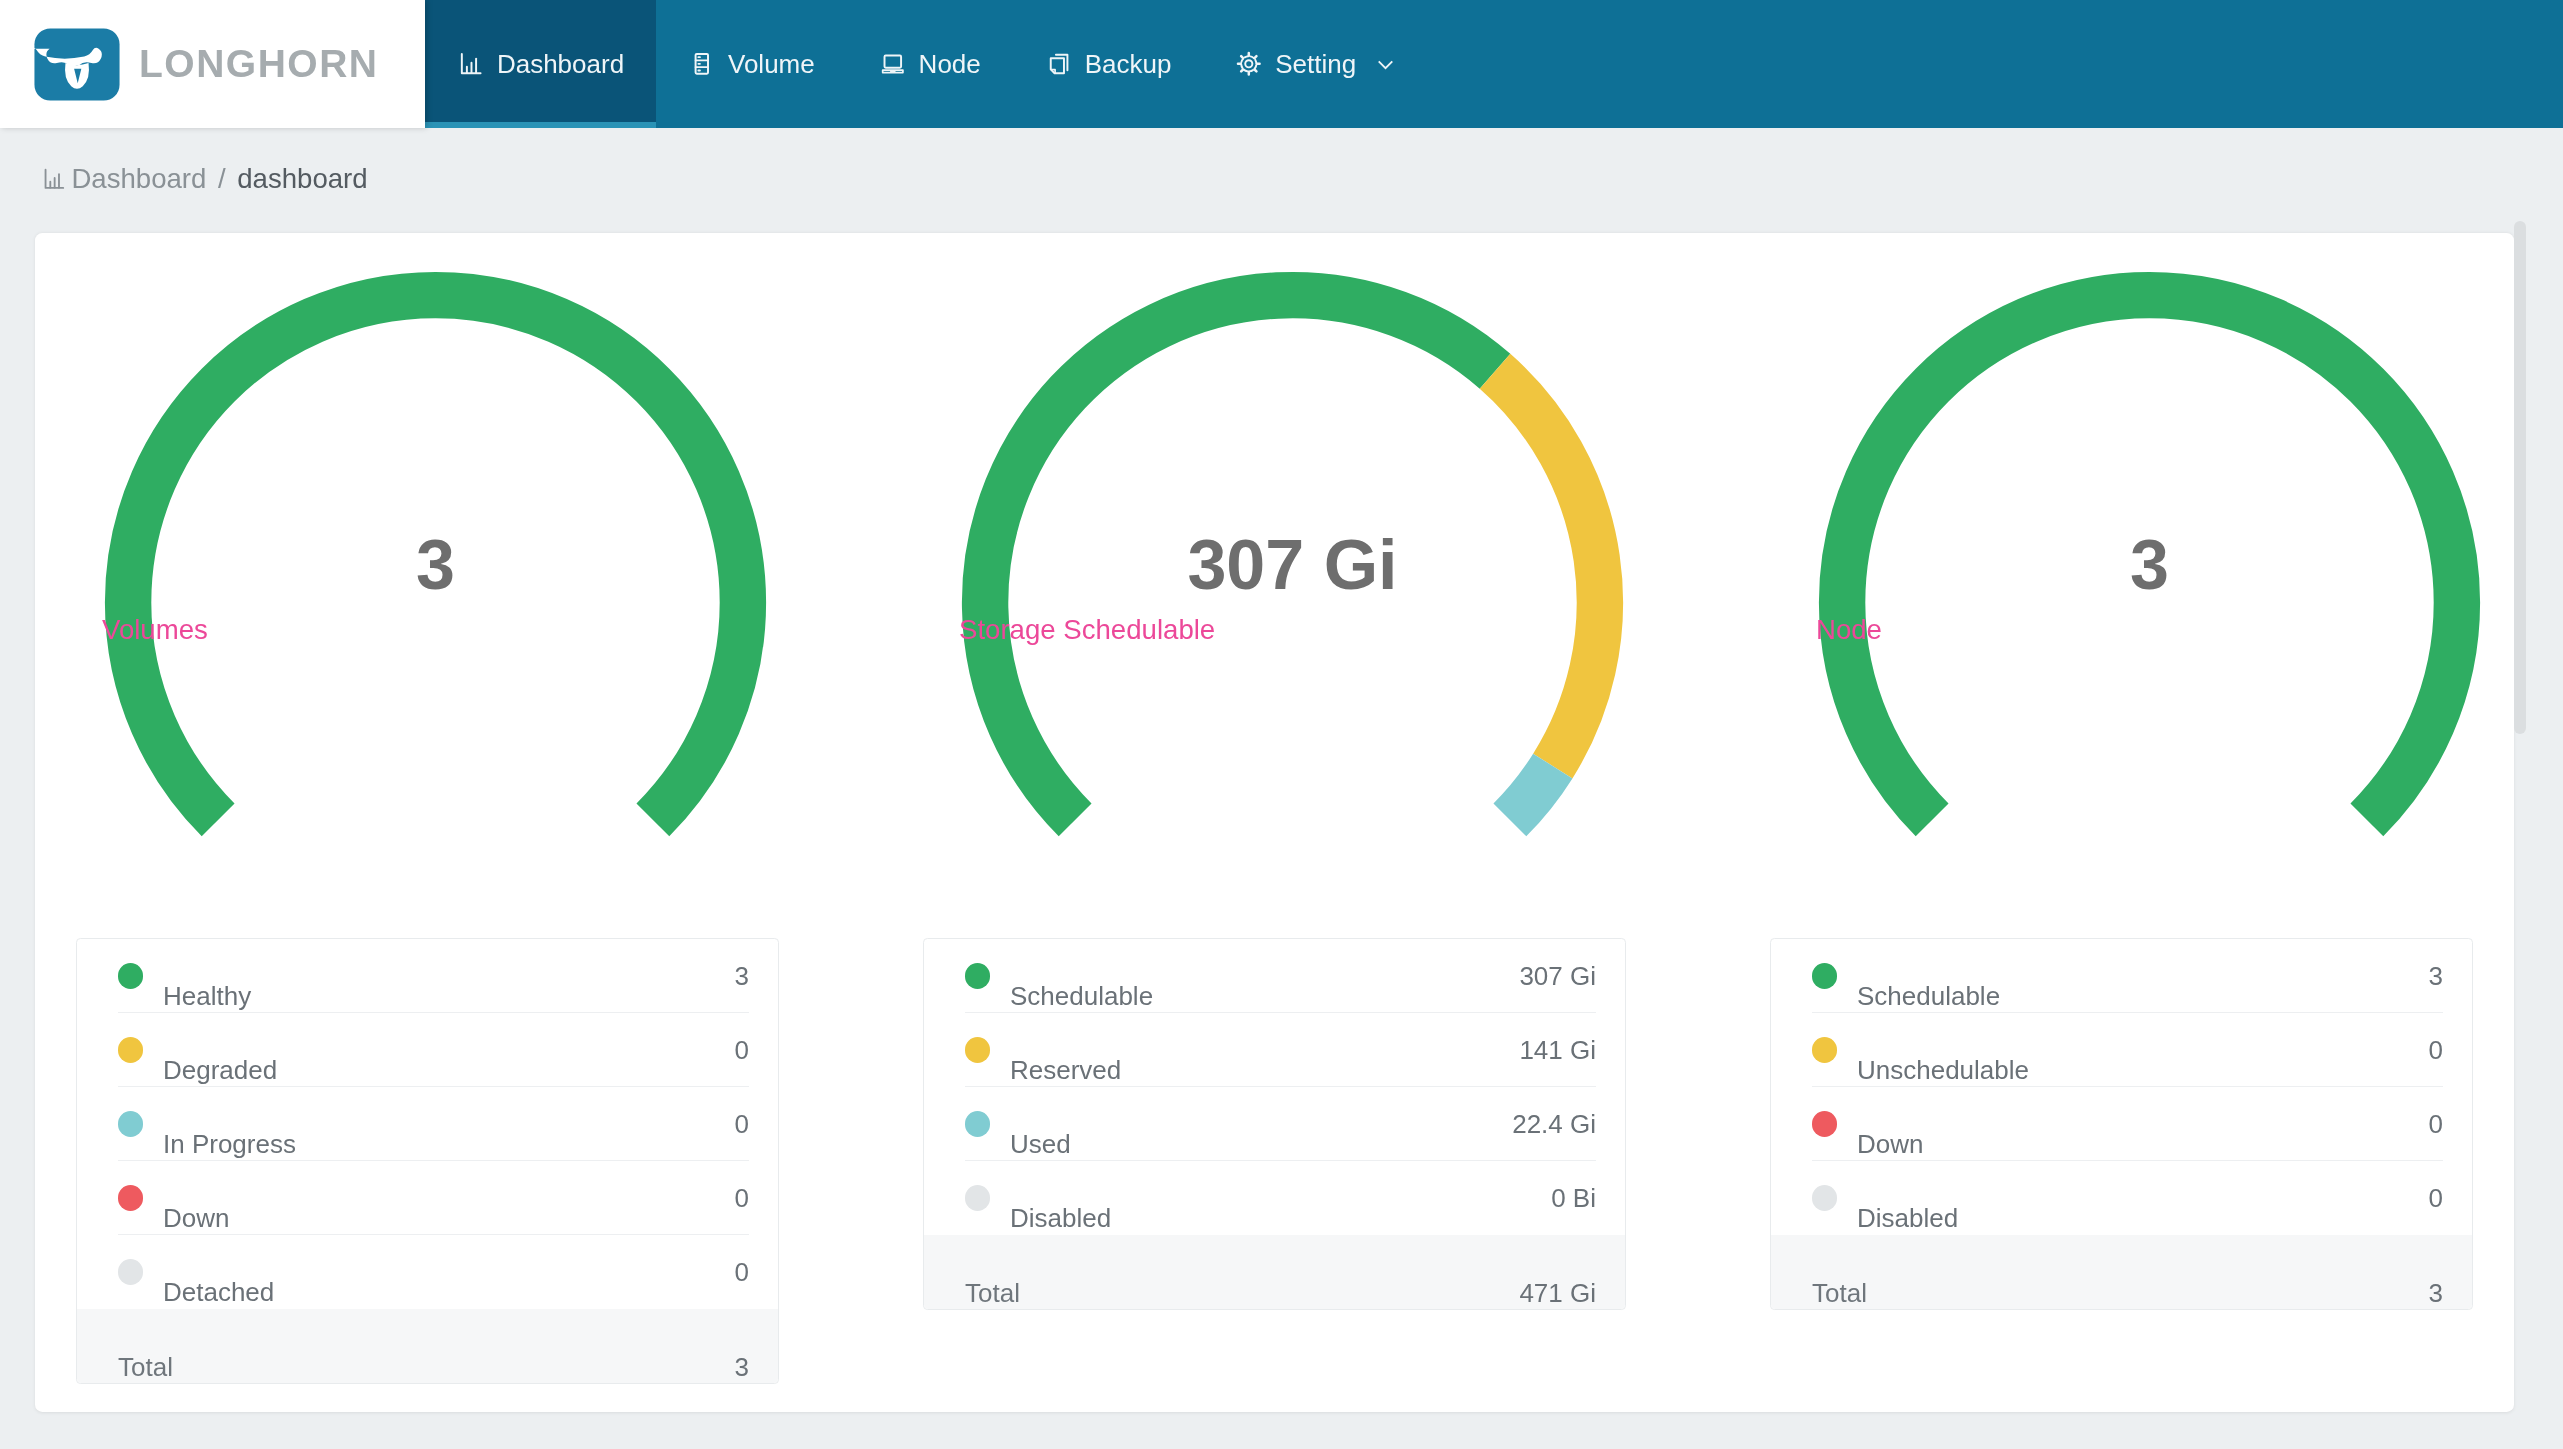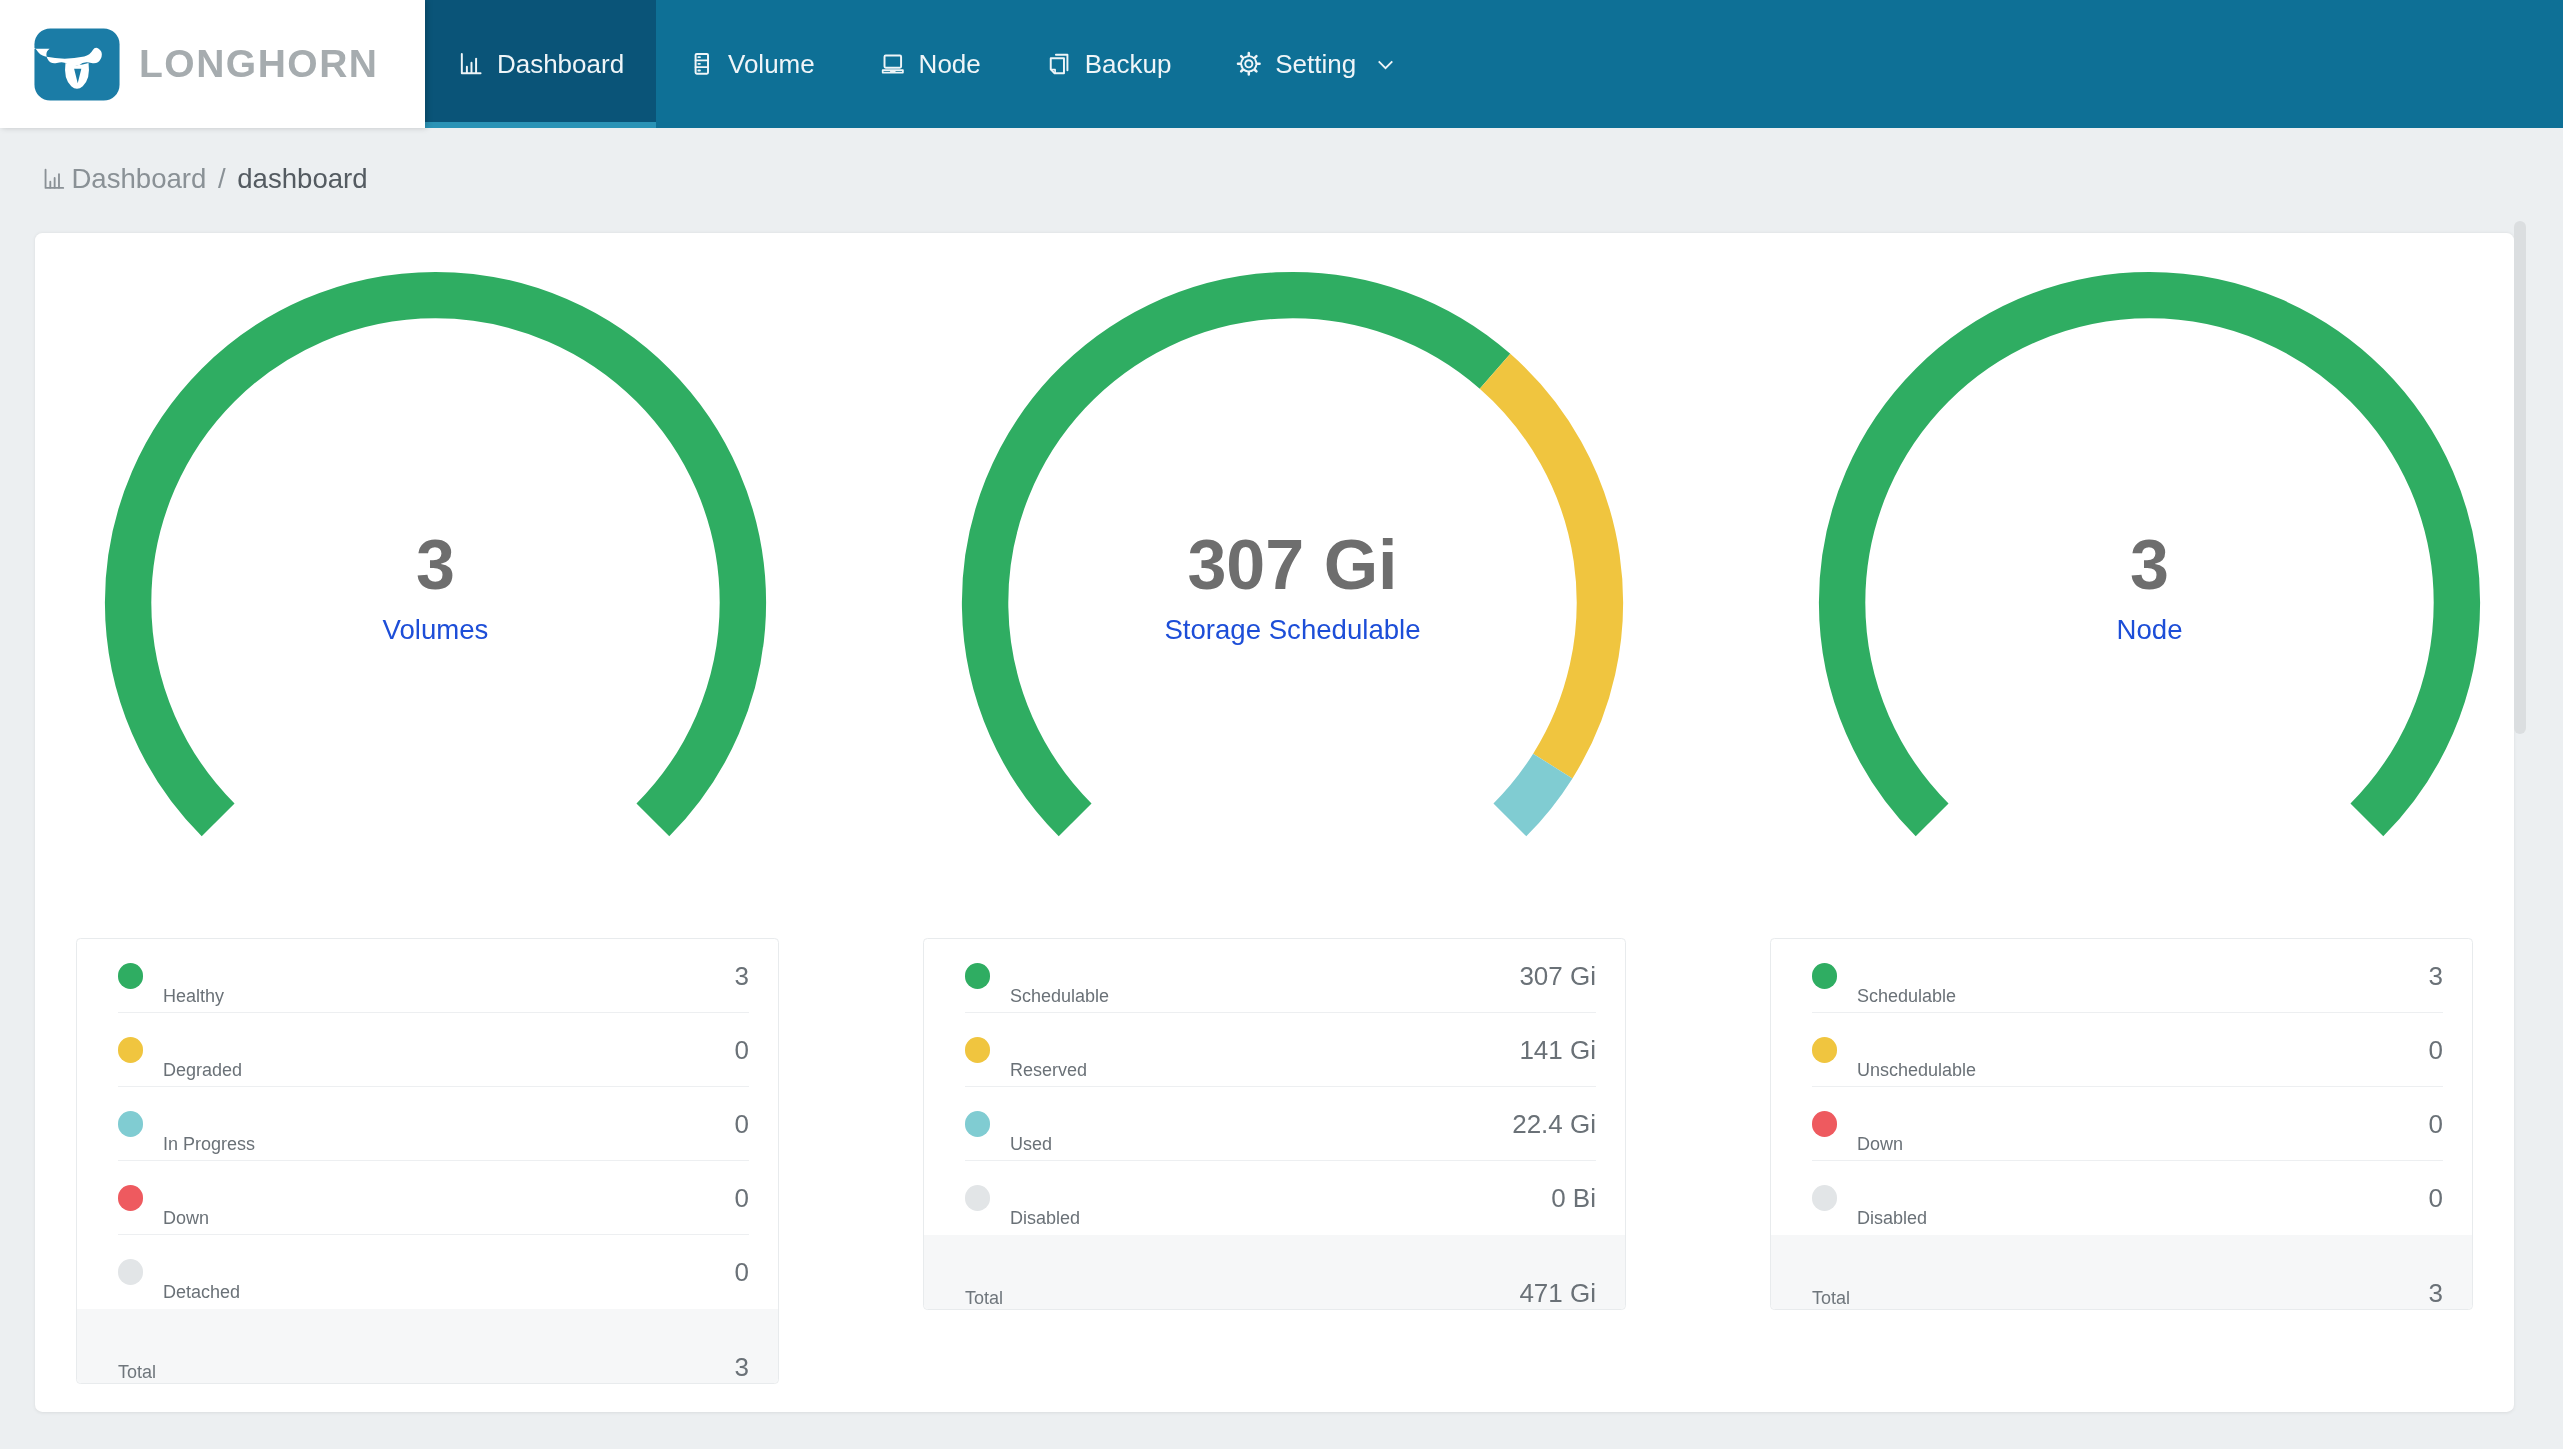--- a/index.html
+++ b/index.html
@@ -29,34 +29,34 @@
   .crumb-current { color:#545B61; }
 
   
   .card { margin:2.9px 49px 0 35px; height:1179px; background:#ffffff; border-radius:7.3px;
           box-shadow:0 0.7px 3.6px rgba(0,0,0,.08); }
   .gauges { display:flex; justify-content:space-between; padding:36px 31px 0 67px; }
   .gauge-wrap { position:relative; width:667px; height:667px; }
   .gauge-wrap svg { display:block; }
   .center-value { position:absolute; top:296px; left:0; right:0; text-align:center;
                   transform:translateY(-50%); font-size:70px; font-weight:700; color:#6E6E6E; }
-  .center-label { position:absolute; top:361px; left:0; right:0; text-align:center;
-                  transform:translateY(-50%); font-size:27.6px; color:#1d4ed8; }
+  .center-label { position:absolute; top:361px; left:0; right:0; text-align:left;
+                  transform:translateY(-50%); font-size:27.6px; color:#ec4899; }
 
   
   .legends { display:flex; justify-content:space-between; align-items:flex-start;
              margin-top:2.2px; padding:0 41px; }
   .legend-table { width:703px; background:#fff; border:0.7px solid #E8EBED; border-radius:4.4px; }
   .legend-row { position:relative; height:74px; display:flex; align-items:center;
                 padding:0 29px 0 41px; }
   .legend-row:not(.total)::after { content:""; position:absolute; left:41px; right:29px;
                 bottom:0; height:0.7px; background:#EDEFF1; }
   .legend-row:nth-last-child(2)::after { background:transparent; }
   .dot { width:25.4px; height:25.4px; border-radius:50%; margin-right:19.6px; flex:none; }
-  .lab { flex:1; font-size:18px; color:#6A7177;margin-top:40px; }
+  .lab { flex:1; font-size:26px; color:#6A7177;margin-top:40px; }
   .val { font-size:26px; color:#6A7177; }
   .legend-row.total { background:#F6F7F8; border-radius:0 0 4.4px 4.4px;align-items:flex-end; }
   .legend-row.total .lab { color:#6F767C; }
 
   
   .scroll-thumb { position:absolute; right:37px; top:221px; width:12.3px; height:513px;
                   background:#DBDEE0; border-radius:6.5px; }
 </style>
 </head>
 <body>

